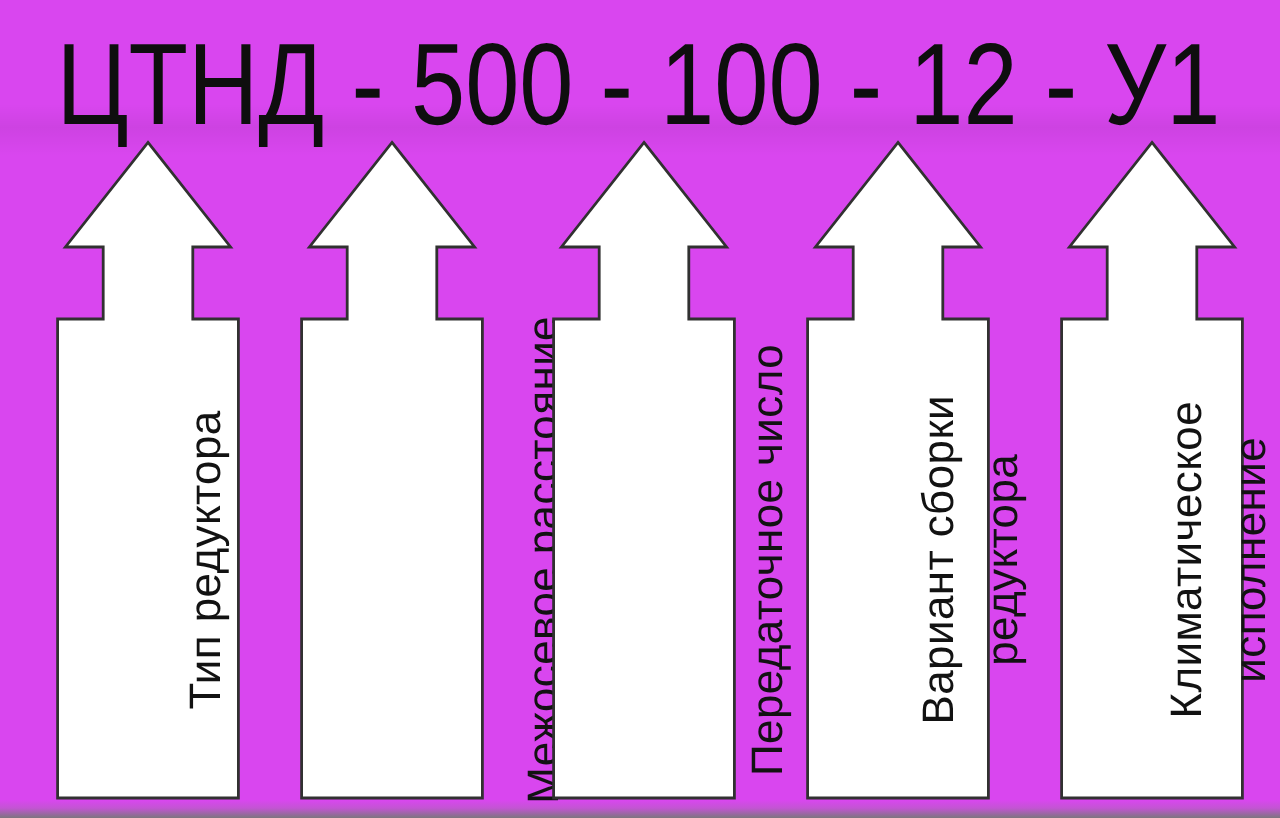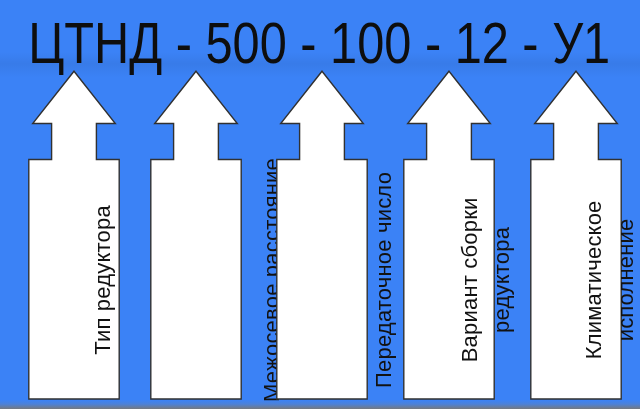--- a/index.html
+++ b/index.html
@@ -5,21 +5,21 @@
   html, body {
     margin: 0;
     padding: 0;
     background: #ffffff;
   }
   .stage {
     position: relative;
     width: 640px;
     height: 409px;
     overflow: hidden;
-    background: #3b82f6;
+    background: #d946ef;
     font-family: "Liberation Sans", sans-serif;
   }
   
   .title-shade {
     position: absolute;
     left: 0; right: 0;
     top: 52px;
     height: 26px;
     background: linear-gradient(to bottom, rgba(0,0,0,0) 0%, rgba(0,0,0,0.055) 45%, rgba(0,0,0,0) 100%);
     pointer-events: none;

